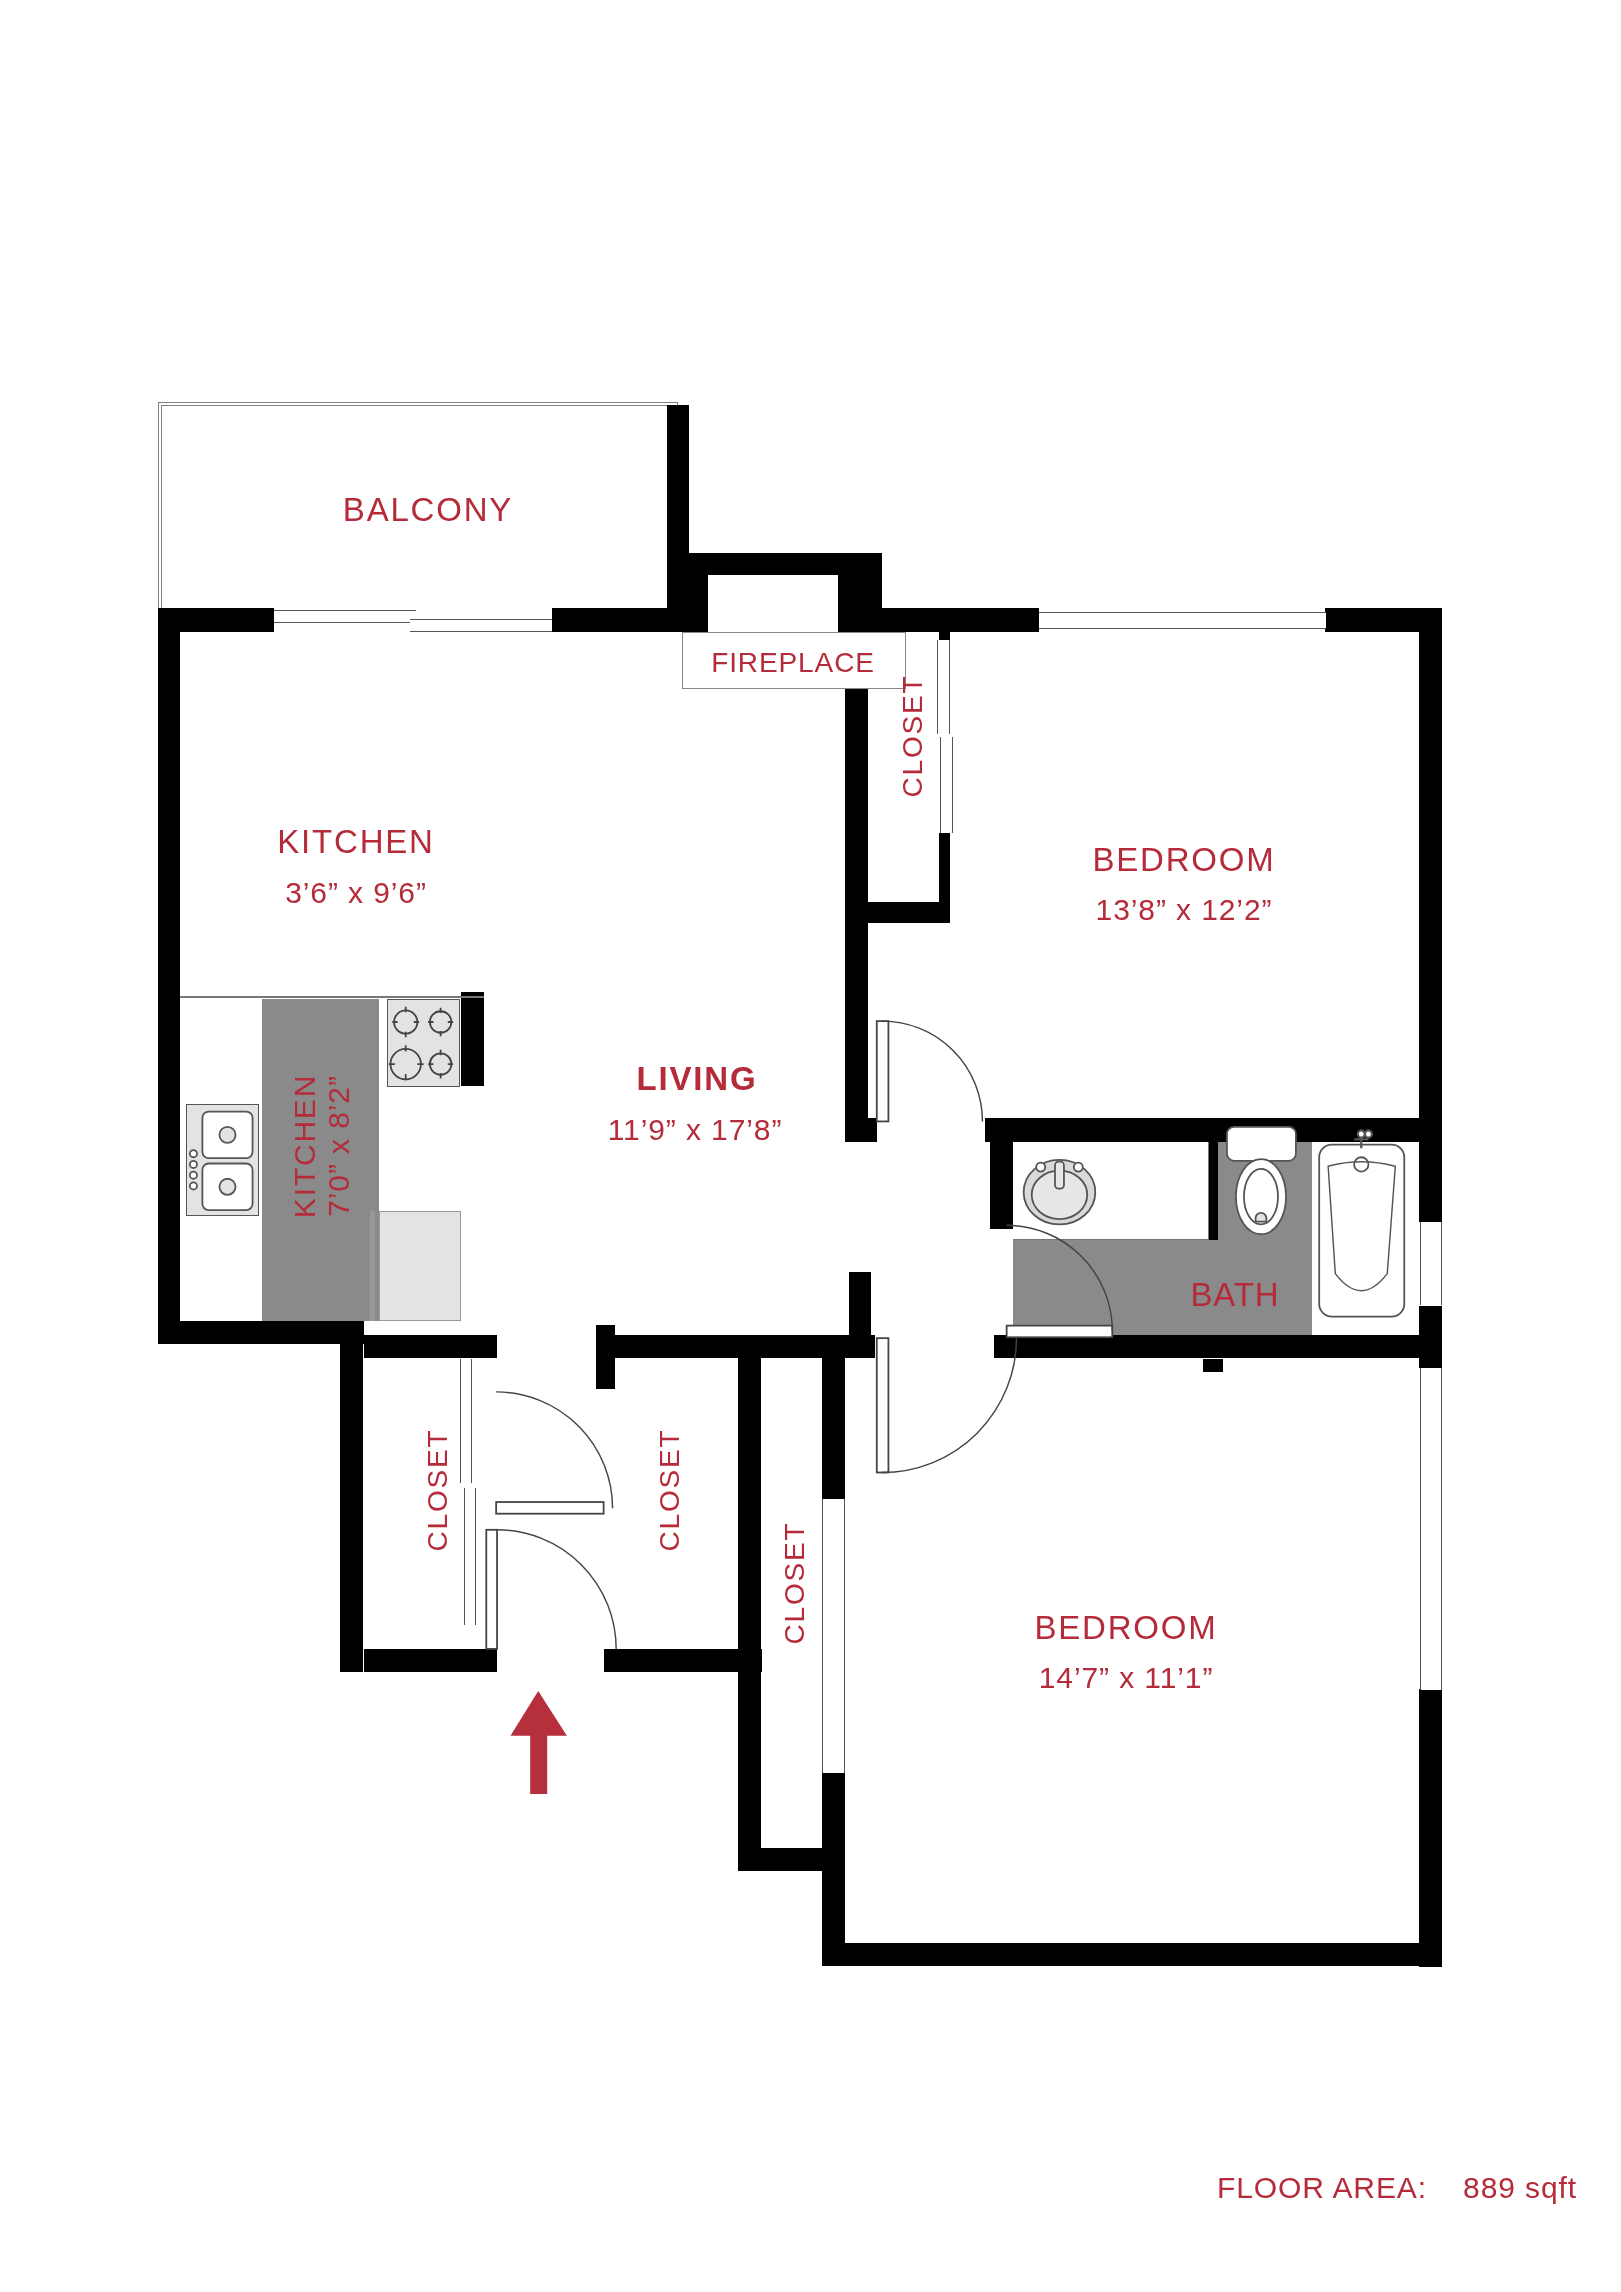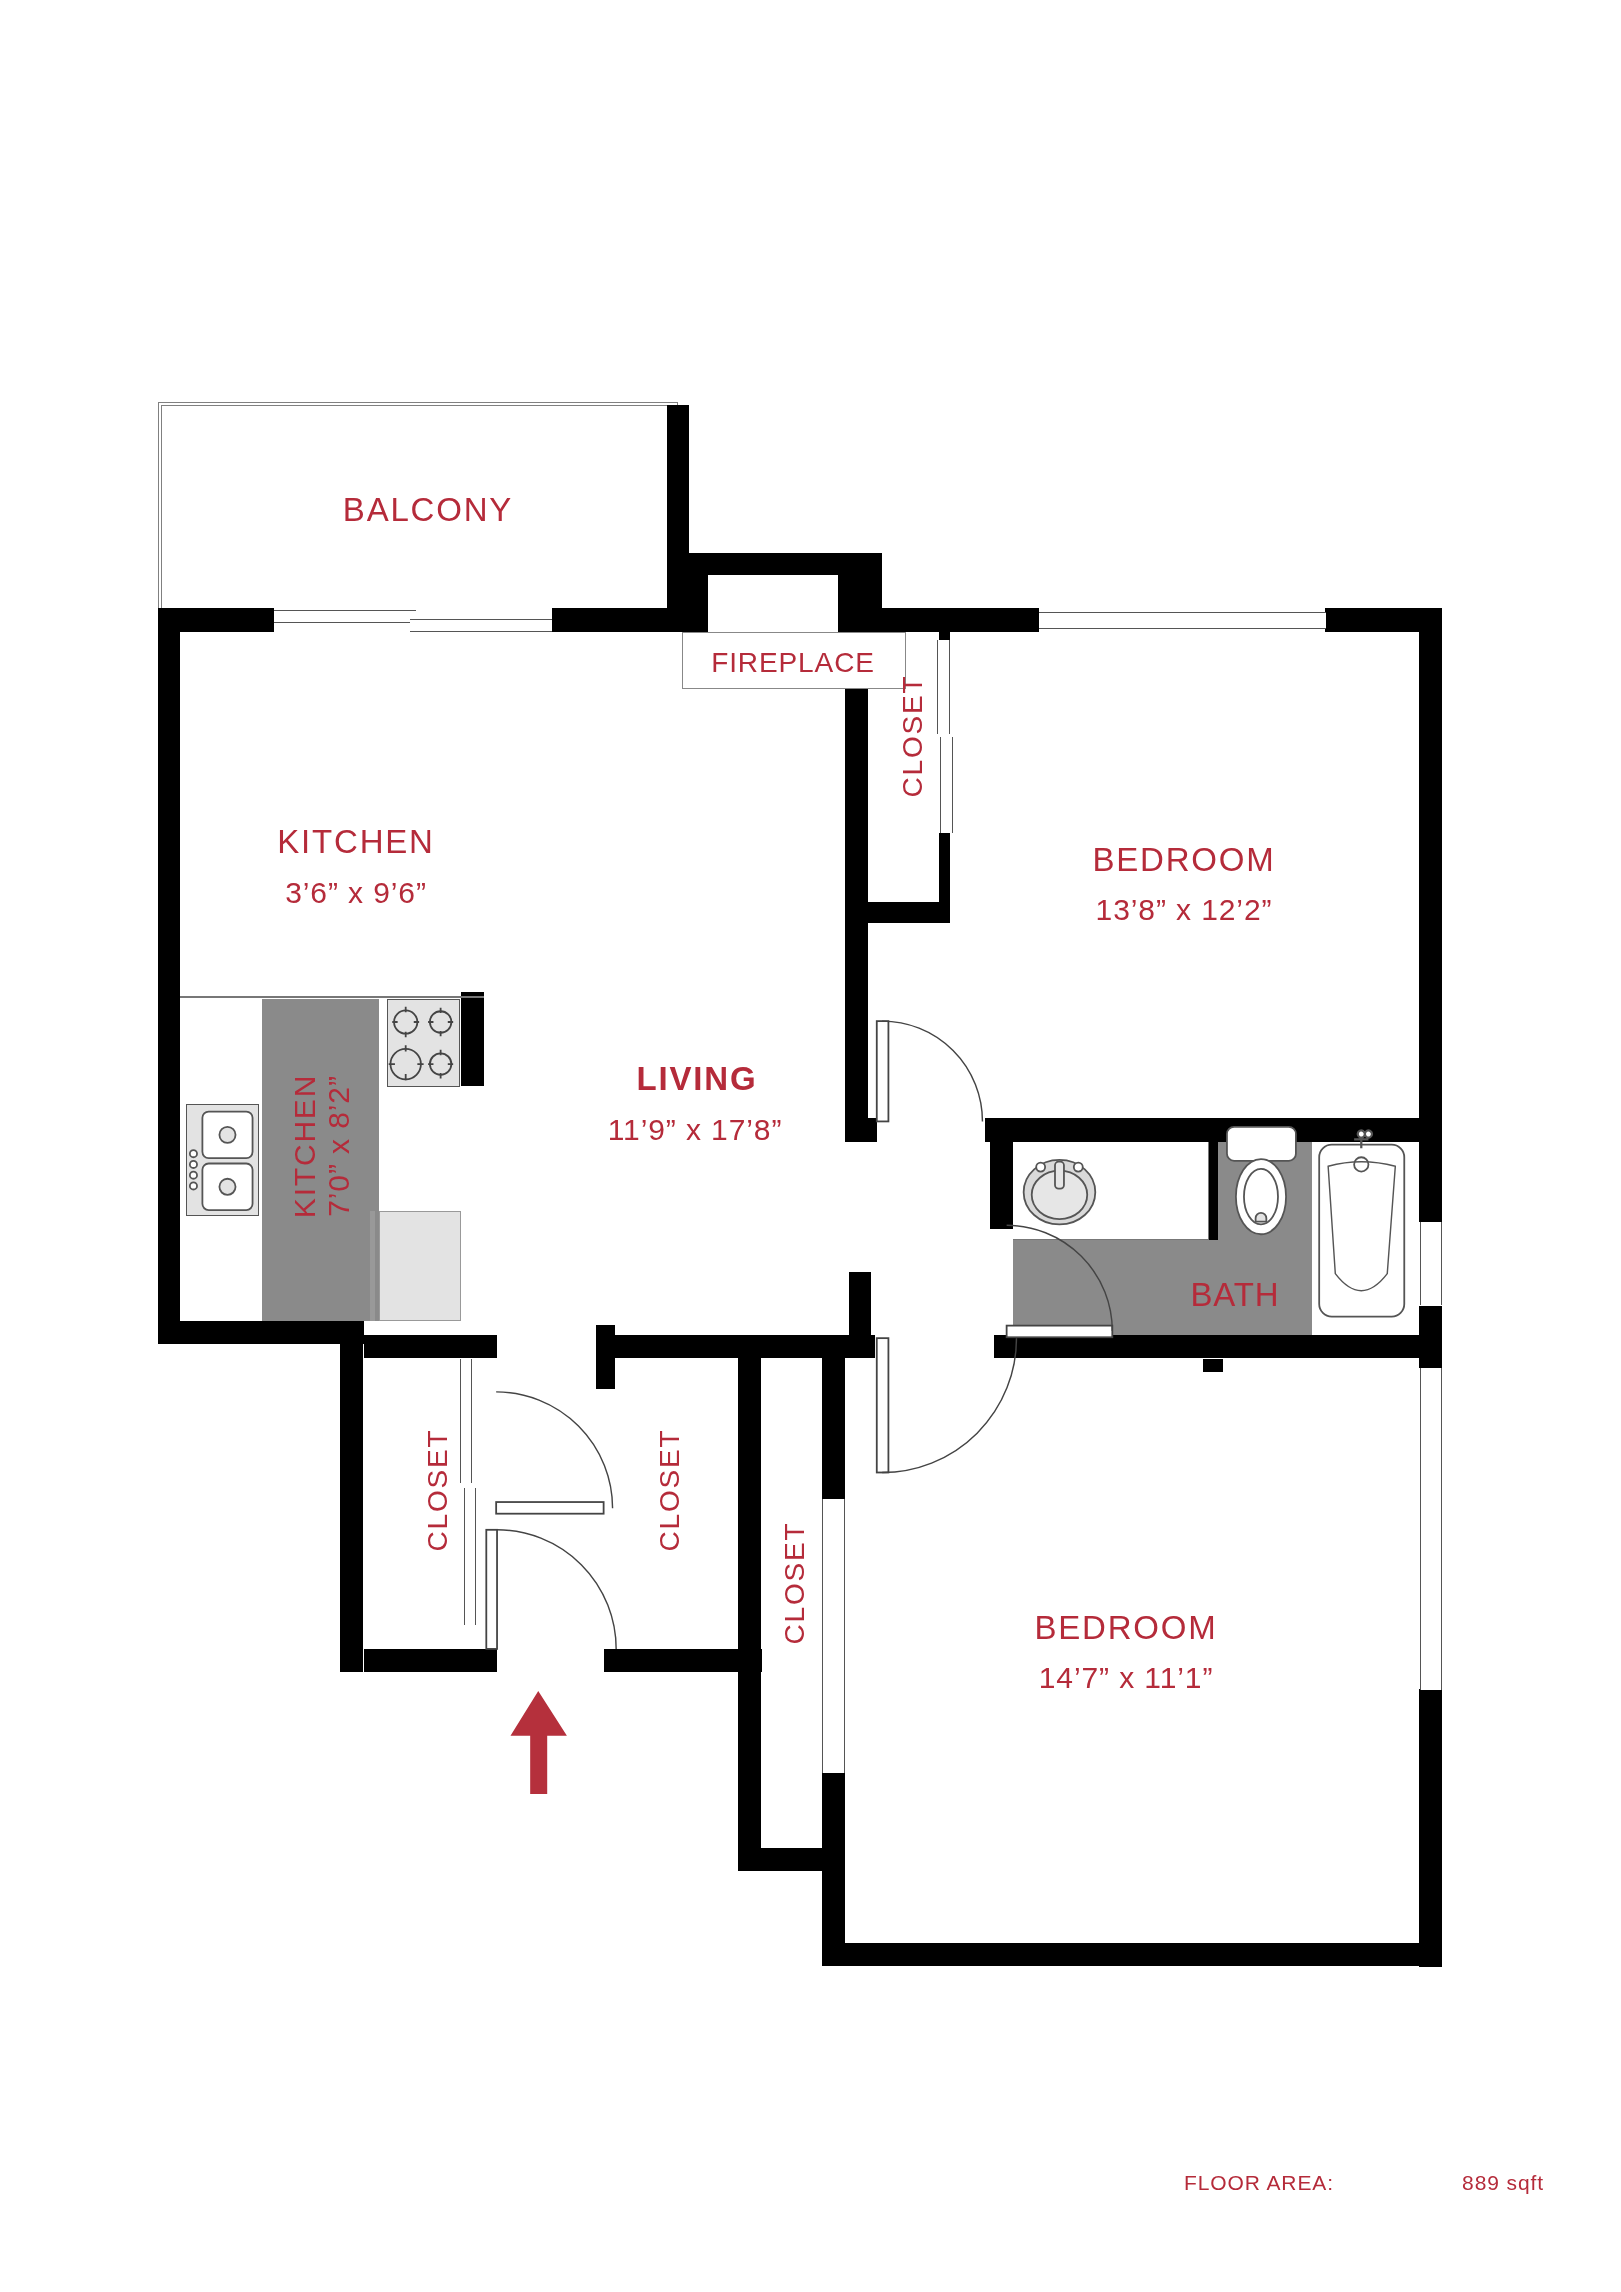--- a/index.html
+++ b/index.html
@@ -14,21 +14,21 @@
   .winV{position:absolute;background:#fff;box-sizing:border-box;border-left:1.8px solid #555;border-right:1.8px solid #555;}
   .slideV{position:absolute;background:#fff;box-sizing:border-box;border-left:1.8px solid #555;border-right:1.8px solid #555;}
   .label{position:absolute;color:#b52b3a;white-space:nowrap;transform:translate(-50%,-50%);letter-spacing:1.8px;text-align:center;}
   .label.vert{transform:translate(-50%,-50%) rotate(-90deg);}
   .fs36{font-size:33px;}
   .fs34{font-size:30px;}
   .fs30{font-size:28px;}
   .balcony{position:absolute;border:4.5px double #808080;border-bottom:none;box-sizing:border-box;background:#fff;}
   .fbox{position:absolute;background:#fff;border:1.8px solid #888;box-sizing:border-box;}
   svg.overlay{position:absolute;left:0;top:0;}
-  .footer{position:absolute;display:flex;justify-content:space-between;color:#b52b3a;font-size:21px;letter-spacing:0.9px;}
+  .footer{position:absolute;display:flex;justify-content:space-between;color:#b52b3a;font-size:30px;letter-spacing:0.9px;margin-left:33px;}
 </style>
 </head>
 <body>
 
 <div class="plan">
 
   <div class="balcony" style="left:158px;top:402px;width:520px;height:206px;"></div>
 
   <div class="wall" style="left:158px;top:608px;width:116px;height:24px;"></div>
   <div class="wall" style="left:552px;top:608px;width:116px;height:24px;"></div>

